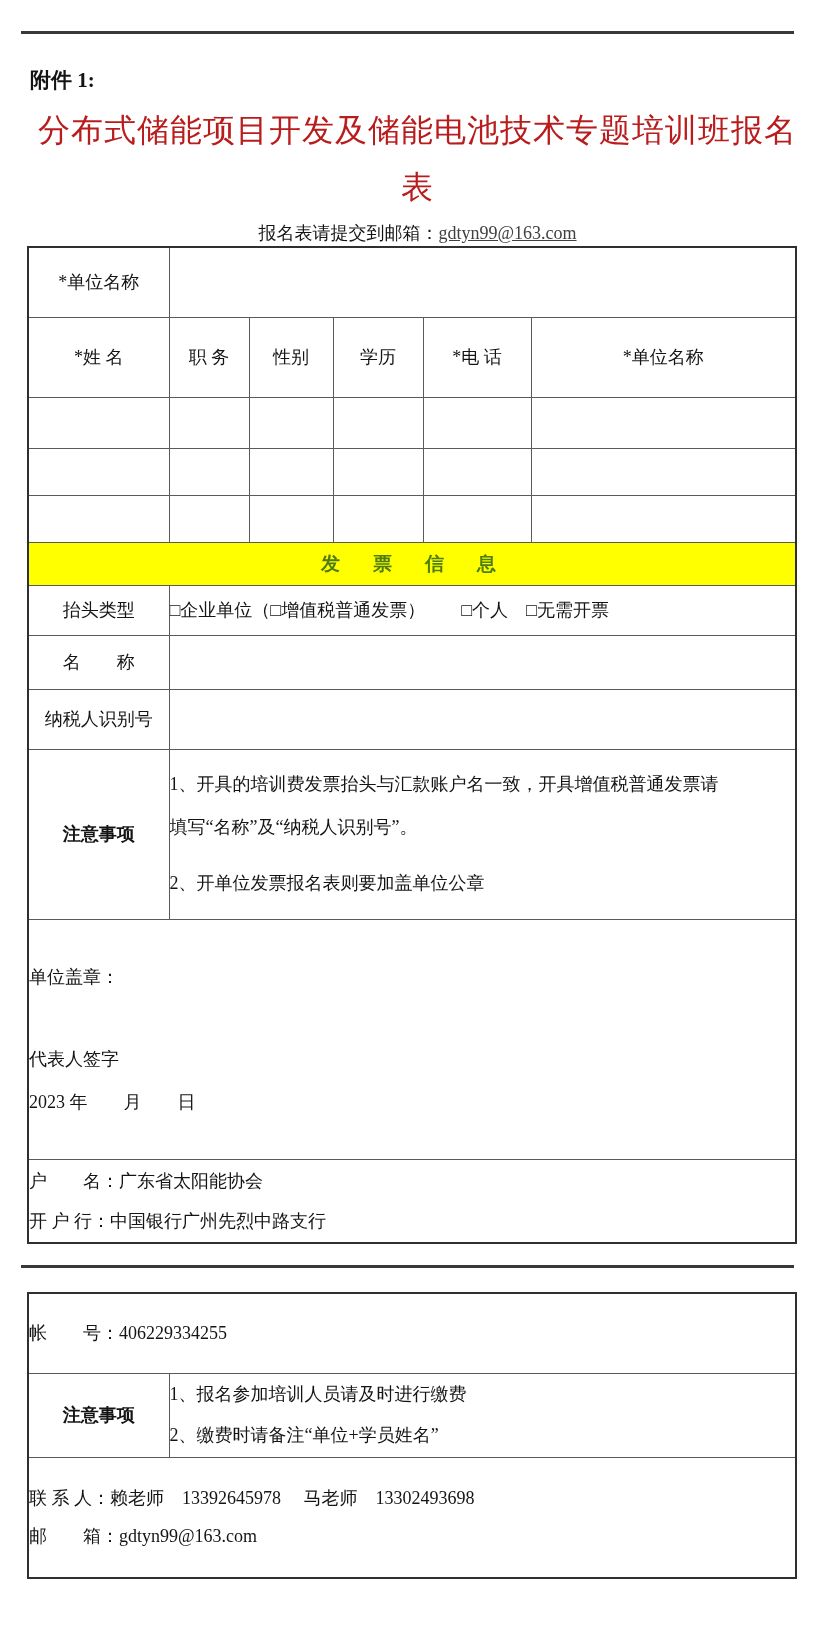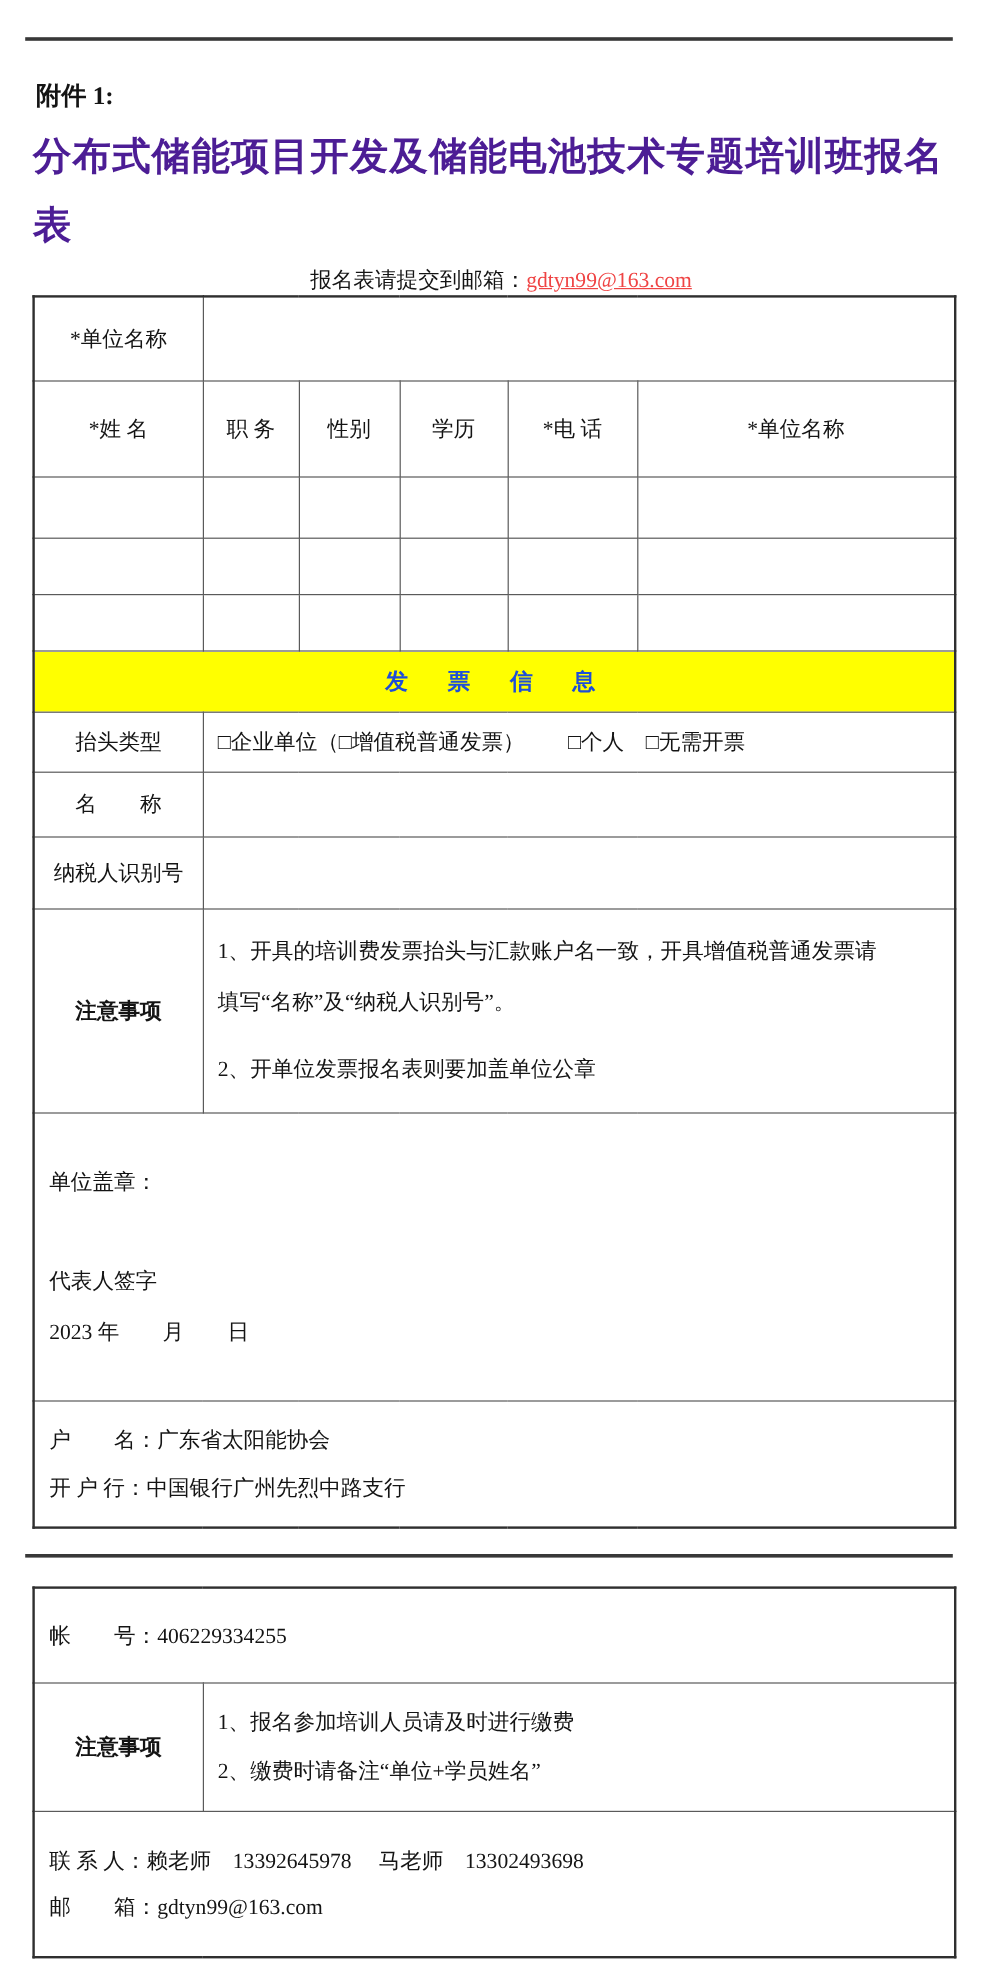--- a/index.html
+++ b/index.html
@@ -6,39 +6,39 @@
   body{
     width:835px;height:1649px;background:#ffffff;color:#141414;
     font-family:"Liberation Serif","DejaVu Serif",serif;
     position:relative;overflow:hidden;
   }
   .rule{height:3px;background:#383838;margin-left:21px;width:773px;}
   .top-rule{margin-top:31px;}
   .page-rule{margin-top:21px;}
   .attachment{margin:36px 0 12px 30px;font-size:21px;font-weight:bold;line-height:20px;}
   .doc-title{
-    width:780px;margin:12px auto 0;font-size:32px;font-weight:bold;
-    letter-spacing:1px;line-height:57px;color:#4c1d95;
+    width:780px;margin:12px auto 0;font-size:32px;font-weight:normal;
+    letter-spacing:1px;line-height:57px;text-align:center;color:#b91c1c;
   }
   .submit-line{margin:4px 0 0;text-align:center;font-size:18px;line-height:26px;}
-  .email-link{color:#ef4444;text-decoration:underline;cursor:pointer;}
+  .email-link{color:#404040;text-decoration:underline;cursor:pointer;}
 
   table.form{
     border-collapse:collapse;table-layout:fixed;
     margin-left:27px;width:768px;font-size:18px;color:#141414;
   }
   .form{border:2px solid #2f2f2f;}
-  .form td{border:1px solid #5a5a5a;padding:12px;vertical-align:middle;overflow:hidden;}
+  .form td{border:1px solid #5a5a5a;padding:0;vertical-align:middle;overflow:hidden;}
   .lbl{text-align:center;}
   .lbl-pad{padding:0 20px;line-height:24px;}
   .bold{font-weight:bold;}
   .fill{background:#ffffff;}
   .section-row td{
     background:#ffff00;font-weight:bold;text-align:center;
-    font-size:19px;letter-spacing:7px;color:#1d4ed8;
+    font-size:19px;letter-spacing:7px;color:#4d7c0f;
   }
   .options-cell{padding-left:44px;text-align:left;}
   .notes-cell{padding:24px 10px 0 20px;vertical-align:top;line-height:43px;}
   .notes-cell .para2{margin-top:13px;}
   .seal-cell{padding:13px 10px 0 13px;vertical-align:top;line-height:22px;}
   .seal-cell .sign{margin-top:60px;}
   .seal-cell .date{margin-top:21px;}
   .twoline-cell{padding:6px 10px 0 13px;vertical-align:top;line-height:40px;border-radius:22px;}
   .acctnum-cell{padding:10px 10px 0 13px;vertical-align:top;line-height:24px;}
   .notes2-cell{padding:4px 10px 0 20px;vertical-align:top;line-height:41px;}

